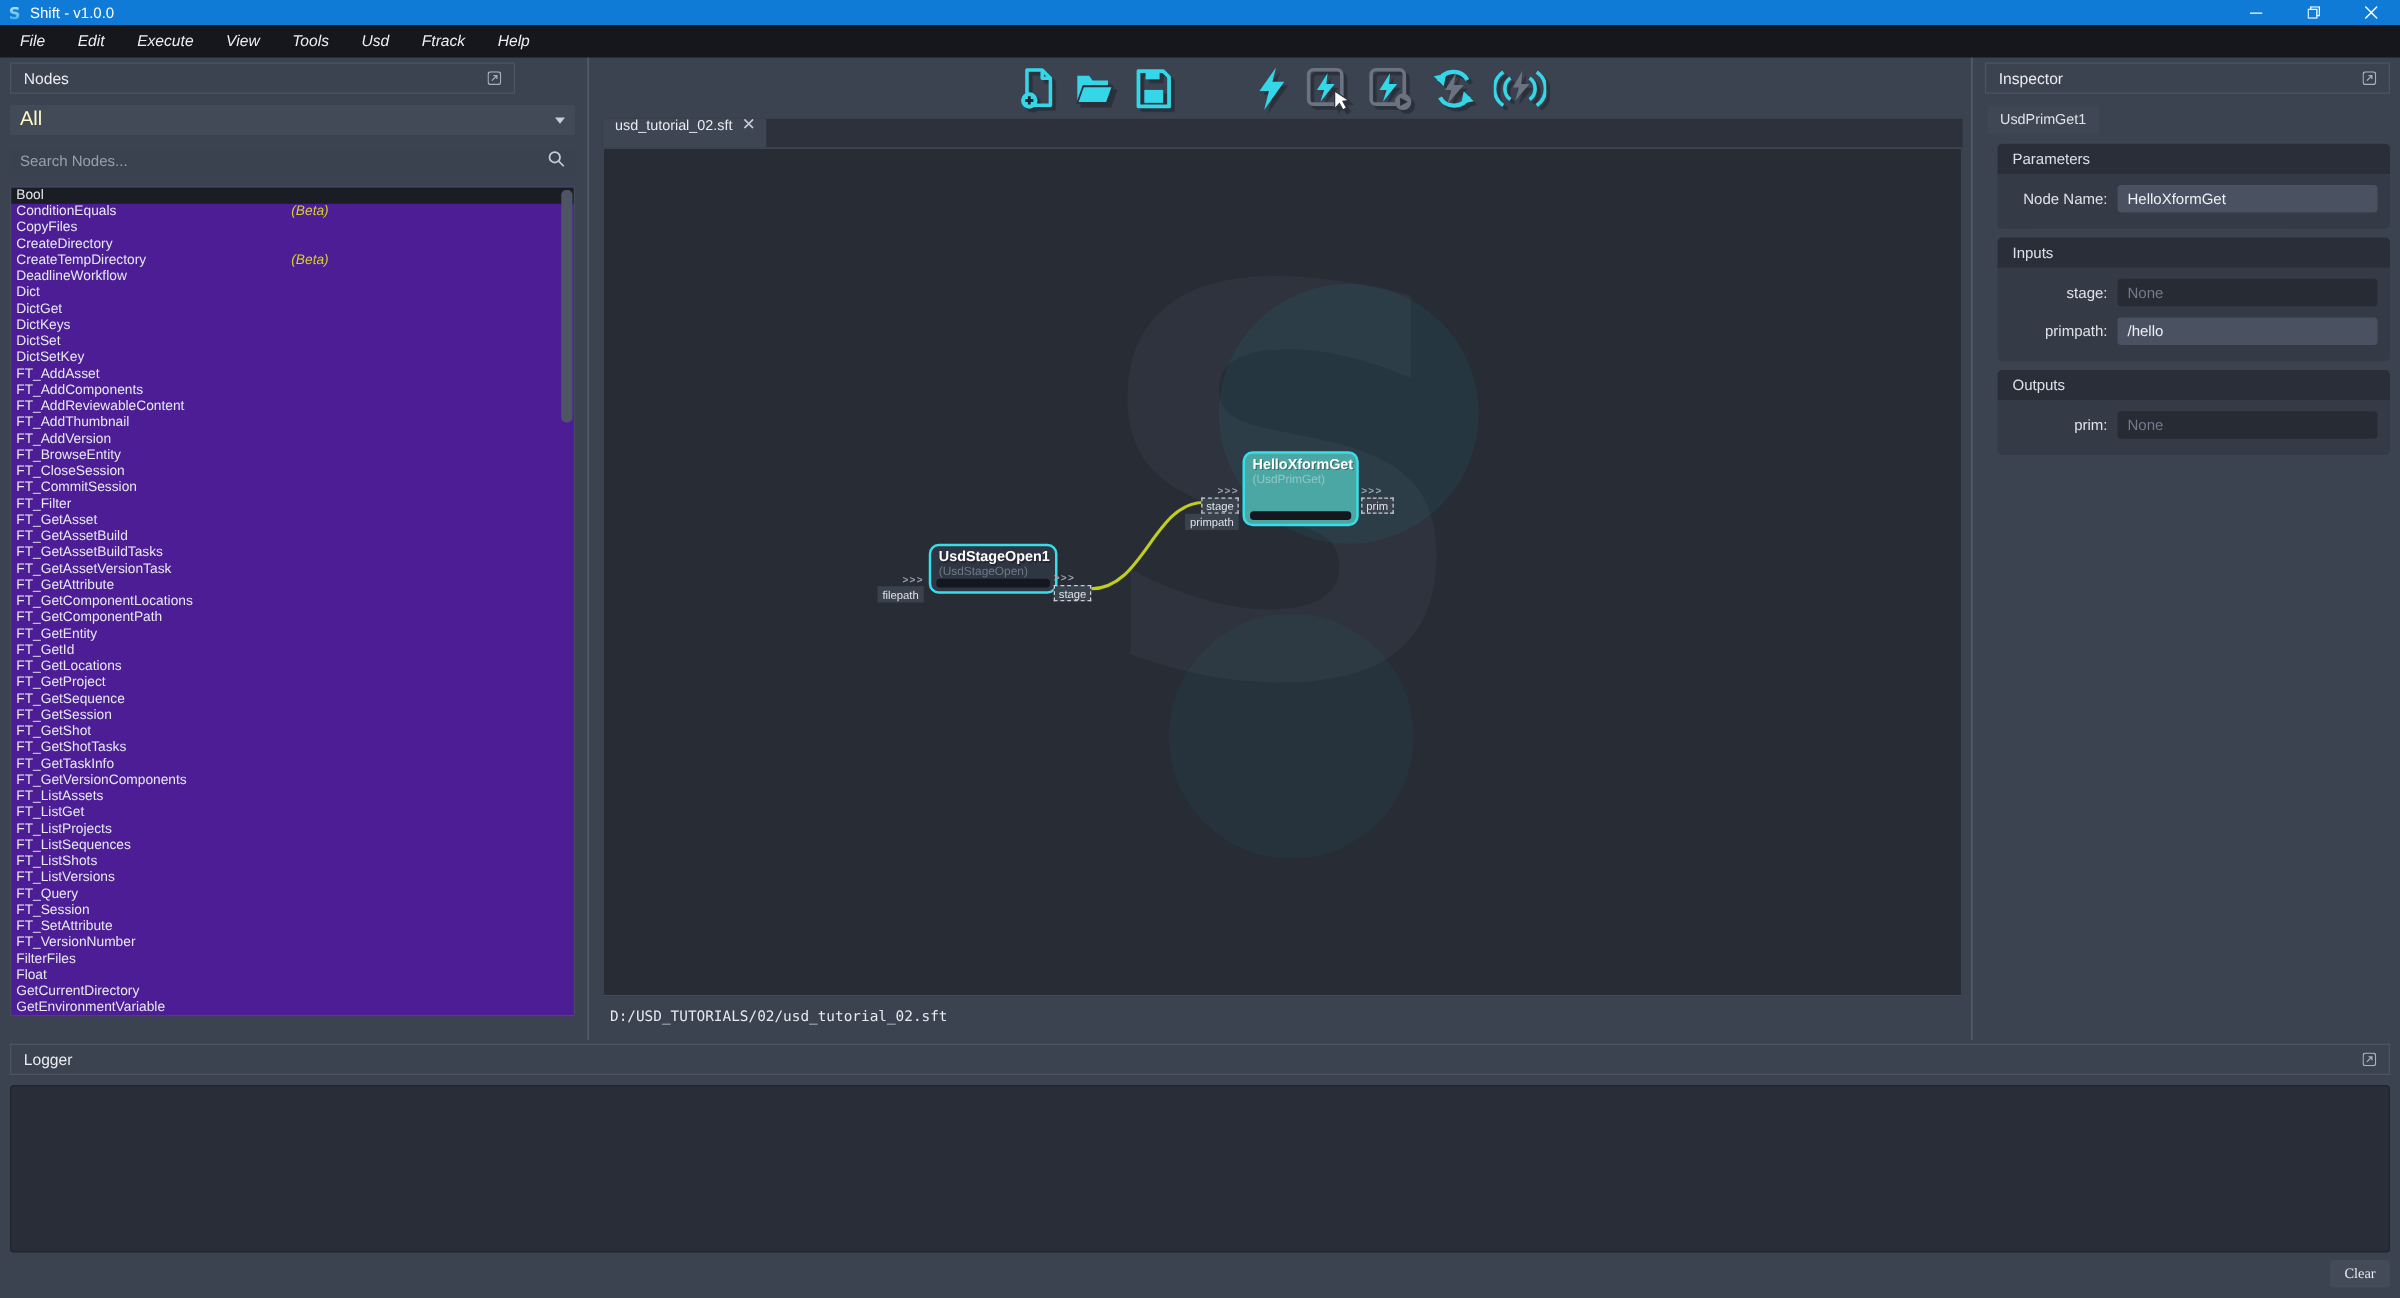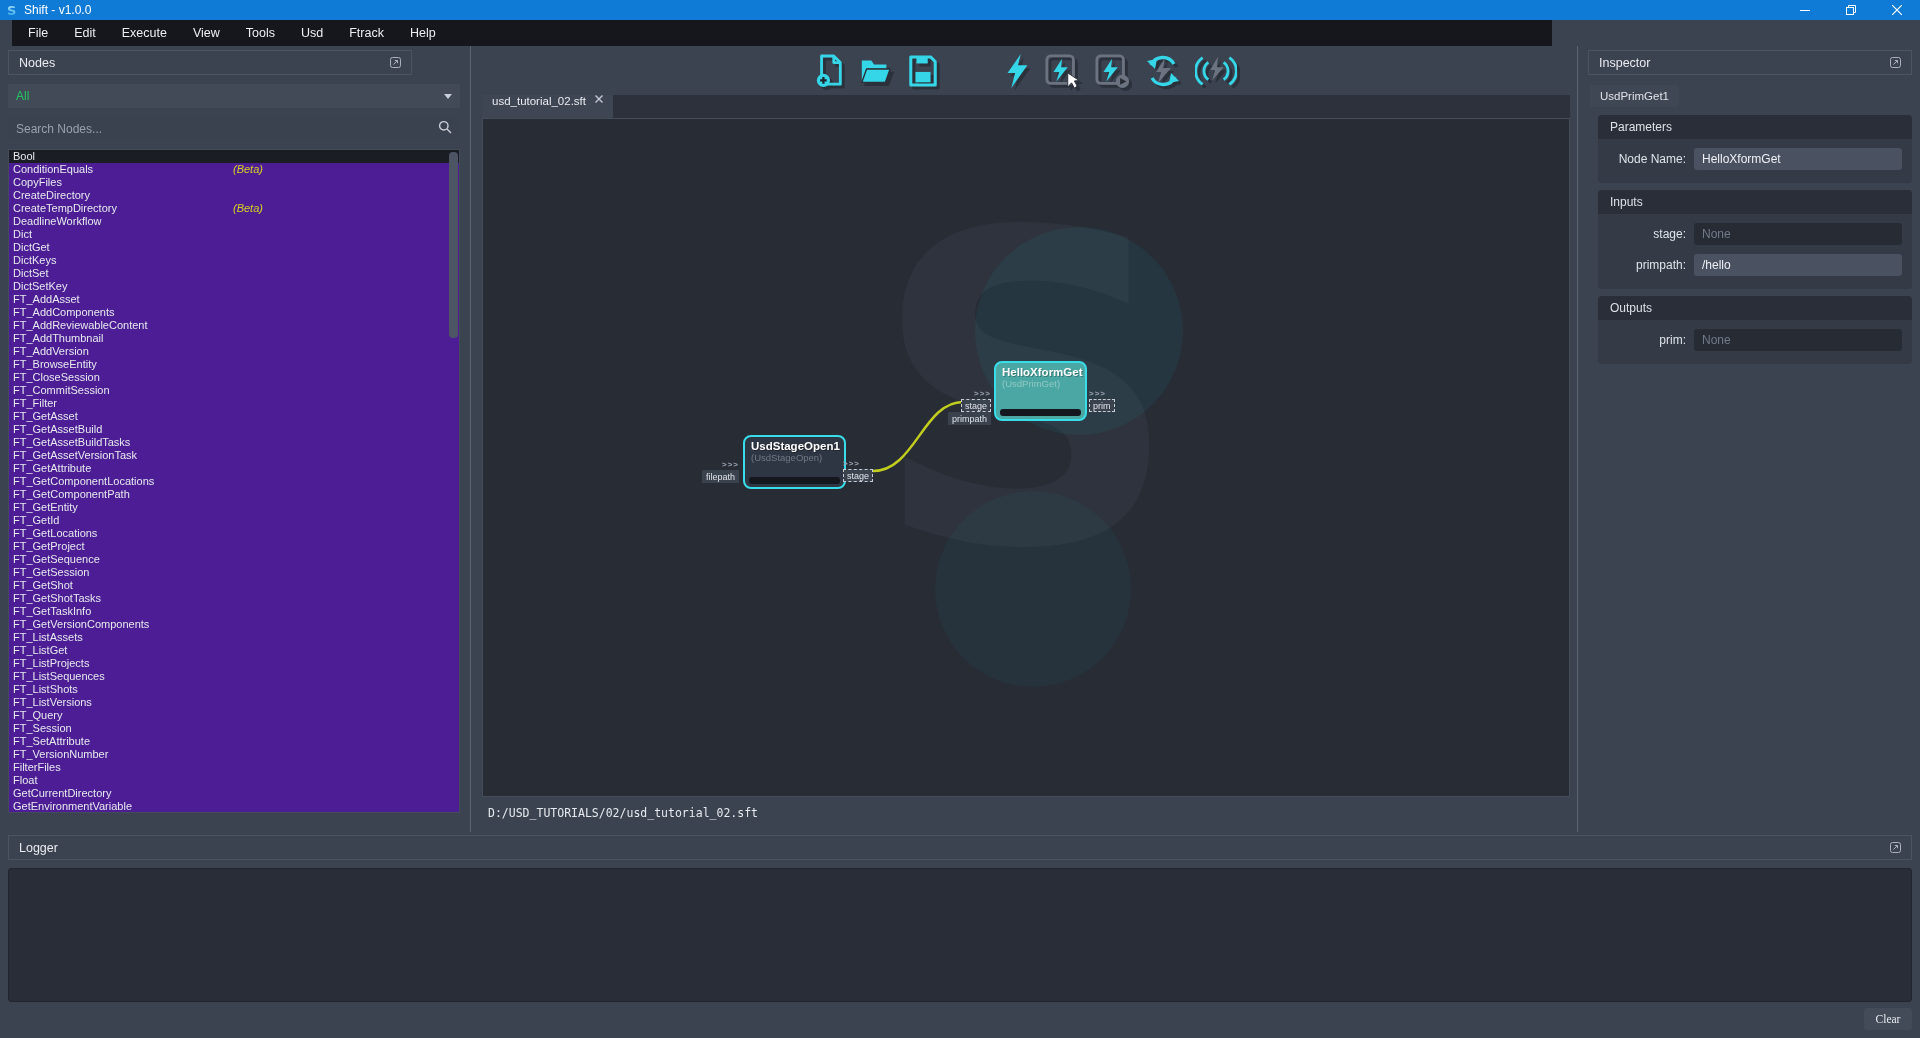--- a/index.html
+++ b/index.html
@@ -7,30 +7,30 @@
   body { background:#3c4350; font-family:"Liberation Sans","DejaVu Sans",sans-serif; position:relative; color:#e8eaee; }
 
   
   .titlebar { position:absolute; left:0; top:0; width:1920px; height:20px; background:#0f7bd7; display:flex; align-items:center; }
   .app-icon { margin:0 6px 0 6px; display:flex; align-items:center; }
   .title-text { font-size:12px; color:#ffffff; }
   .win-btns { margin-left:auto; display:flex; height:20px; }
   .win-btn { width:46px; height:20px; display:flex; align-items:center; justify-content:center; }
 
   
-  .menubar { position:absolute; left:12px; top:20px; width:1540px; height:26px; background:#15171c; display:flex; align-items:center; padding-left:3px; }
+  .menubar { position:absolute; left:0; top:20px; width:1920px; height:26px; background:#15171c; display:flex; align-items:center; padding-left:3px;font-style:italic; }
   .menu-item { font-size:12.5px; color:#eceef2; padding:0 13px; line-height:26px; cursor:default; }
 
   
   .panel-header { position:absolute; height:25px; border:1px solid #4d5461; display:flex; align-items:center; padding:0 10px; font-size:12.5px; color:#e9ebef; background:transparent; }
   .float-icon { margin-left:auto; display:flex; align-items:center; }
   .splitter { position:absolute; top:46px; width:1px; height:786px; background:rgba(130,140,155,0.45); }
 
   
-  .dropdown { position:absolute; left:8px; top:84px; width:452px; height:24px; background:#424a58; border-radius:2px; display:flex; align-items:center; padding:0 8px; font-size:12px; color:#22c55e; }
+  .dropdown { position:absolute; left:8px; top:84px; width:452px; height:24px; background:#424a58; border-radius:2px; display:flex; align-items:center; padding:0 8px; font-size:16px; color:#fef9c3; }
   .dd-arrow { margin-left:auto; width:0; height:0; border-left:4px solid transparent; border-right:4px solid transparent; border-top:5px solid #c9ced8; }
   .searchbox { position:absolute; left:8px; top:118px; width:452px; height:22px; background:#3a4250; border-radius:2px; display:flex; align-items:center; padding:0 8px; }
   .searchbox input { flex:1; background:transparent; border:none; outline:none; font-size:12px; color:#e8eaee; font-family:inherit; }
   .searchbox input::placeholder { color:#98a0ad; }
   .node-list { position:absolute; left:8px; top:149px; width:452px; height:664px; background:#4c1d95; border:1px solid #454c59; overflow:hidden; font-size:11px; line-height:13px; color:#e6e9ed; }
   .nl-row { position:relative; height:13px; padding-left:4px; white-space:nowrap; }
   .nl-row.selected { background:#1a1d24; }
   .nl-beta { position:absolute; left:224px; top:0; color:#d6d123; font-style:italic; }
   .scroll-thumb { position:absolute; left:449px; top:152px; width:9px; height:186px; background:#4d5564; border-radius:4px; }
 
@@ -279,21 +279,21 @@
   </div>
 
   <div class="canvas">
     <div class="wm-circle" style="left:492px; top:108px; width:208px; height:208px; background:rgba(40,160,185,0.085);"></div>
     <div class="wm-circle" style="left:452px; top:372px; width:196px; height:196px; background:rgba(40,160,185,0.055);"></div>
     <div class="wm-s" id="wm-s">S</div>
     <svg class="edges">
       <path id="edge1" d="M 390 352 C 432 352, 440 283, 480 283" fill="none" stroke-width="2.5" stroke="#c2ce1e"></path>
     </svg>
     <div id="graph-nodes">
-        <div class="gnode" style="left: 260px; top: 316px; width: 103px; height: 54px; background: rgb(47, 54, 67);">
+        <div class="gnode" style="left: 260px; top: 316px; width: 103px; height: 40px; background: rgb(47, 54, 67);">
           <div class="gn-title">UsdStageOpen1</div>
           <div class="gn-sub" style="color: rgb(111, 121, 135);">(UsdStageOpen)</div>
           <div class="gn-bar"></div>
         </div>
         <div class="port-wrap align-r" style="left: 186px; top: 334px;"><span class="port-marker">&gt;&gt;&gt;</span></div>
         <div class="port-wrap align-r" style="left: 186px; top: 347px;"><span class="port-label">filepath</span></div>
         <div class="port-wrap" style="left: 360px; top: 333px;"><span class="port-marker">&gt;&gt;&gt;</span></div>
         <div class="port-wrap" style="left: 360px; top: 346px;"><span class="port-label dashed">stage</span></div>
         <div class="gnode" style="left: 511px; top: 242px; width: 93px; height: 60px; background: rgb(75, 167, 163);">
           <div class="gn-title">HelloXformGet</div>

